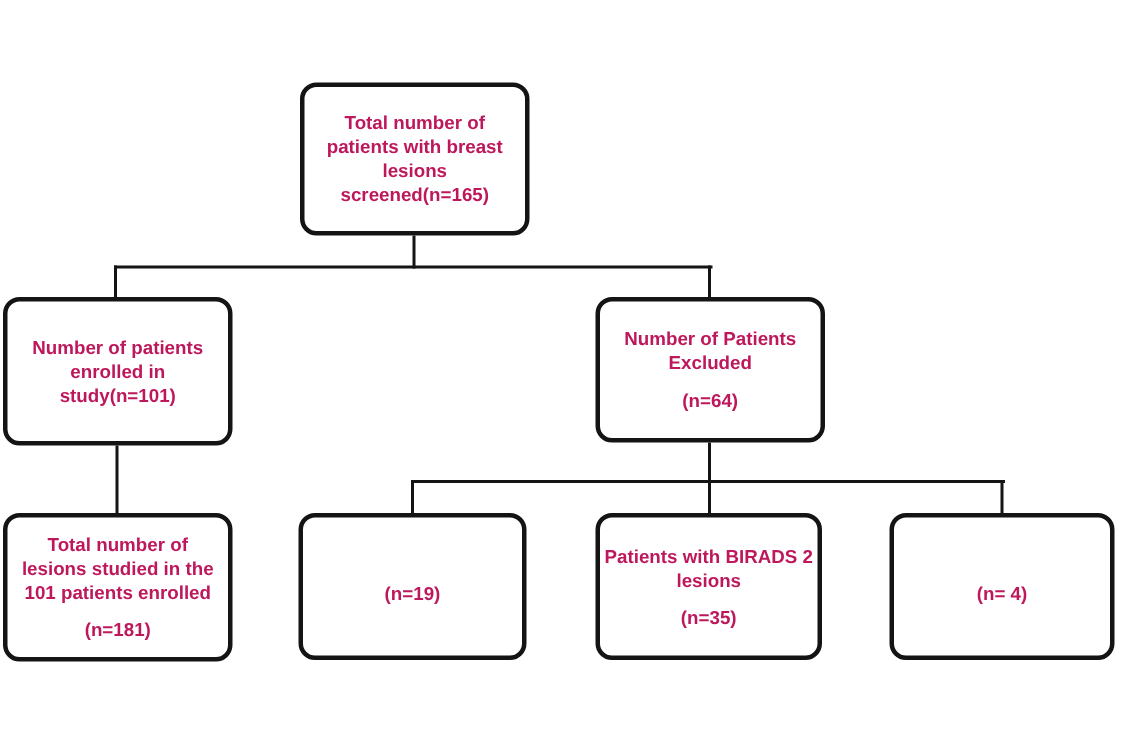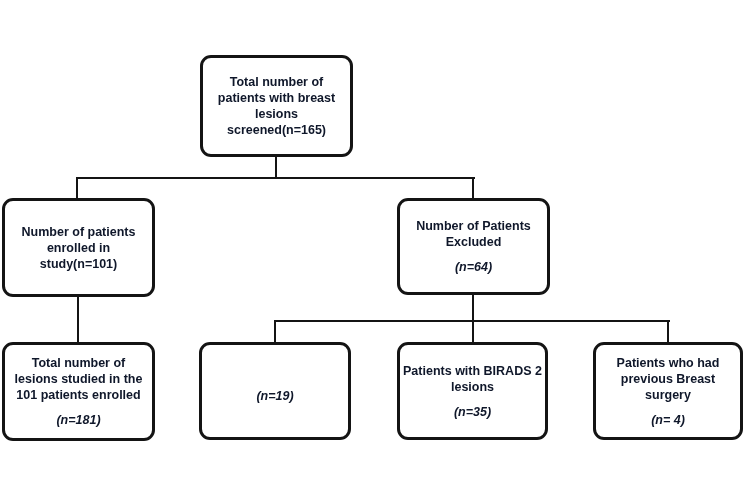--- a/index.html
+++ b/index.html
@@ -13,33 +13,33 @@
     height: 500px;
     background: #ffffff;
     overflow: hidden;
   }
   .node {
     position: absolute;
     box-sizing: border-box;
     border: 3px solid #141414;
     border-radius: 11px;
     background: #ffffff;
-    color: #0f172a;
+    color: #be185d;
     display: flex;
     flex-direction: column;
     align-items: center;
     justify-content: center;
     text-align: center;
     font-weight: bold;
     font-size: 12.5px;
     line-height: 16px;
     padding: 3px;
   }
   .node-label { white-space: pre-line; }
-  .node-count { margin-top: 9px; white-space: pre; font-style: italic; }
+  .node-count { margin-top: 9px; white-space: pre; }
   .line {
     position: absolute;
     background: #141414;
   }
 </style>
 </head>
 <body>
 
 <div class="canvas">
 
@@ -86,19 +86,16 @@
     <div class="node-count">(n=19)</div>
   </div>
 
   <div class="node" style="left:397px; top:342px; width:151px; height:98px;justify-content:center;">
     <div class="node-label">Patients with BIRADS 2
 lesions</div>
     <div class="node-count">(n=35)</div>
   </div>
 
   <div class="node" style="left:593px; top:342px; width:150px; height:98px;">
-    <div class="node-label">Patients who had
-previous Breast
-surgery</div>
     <div class="node-count">(n= 4)</div>
   </div>
 
 </div>
 
 </body></html>

